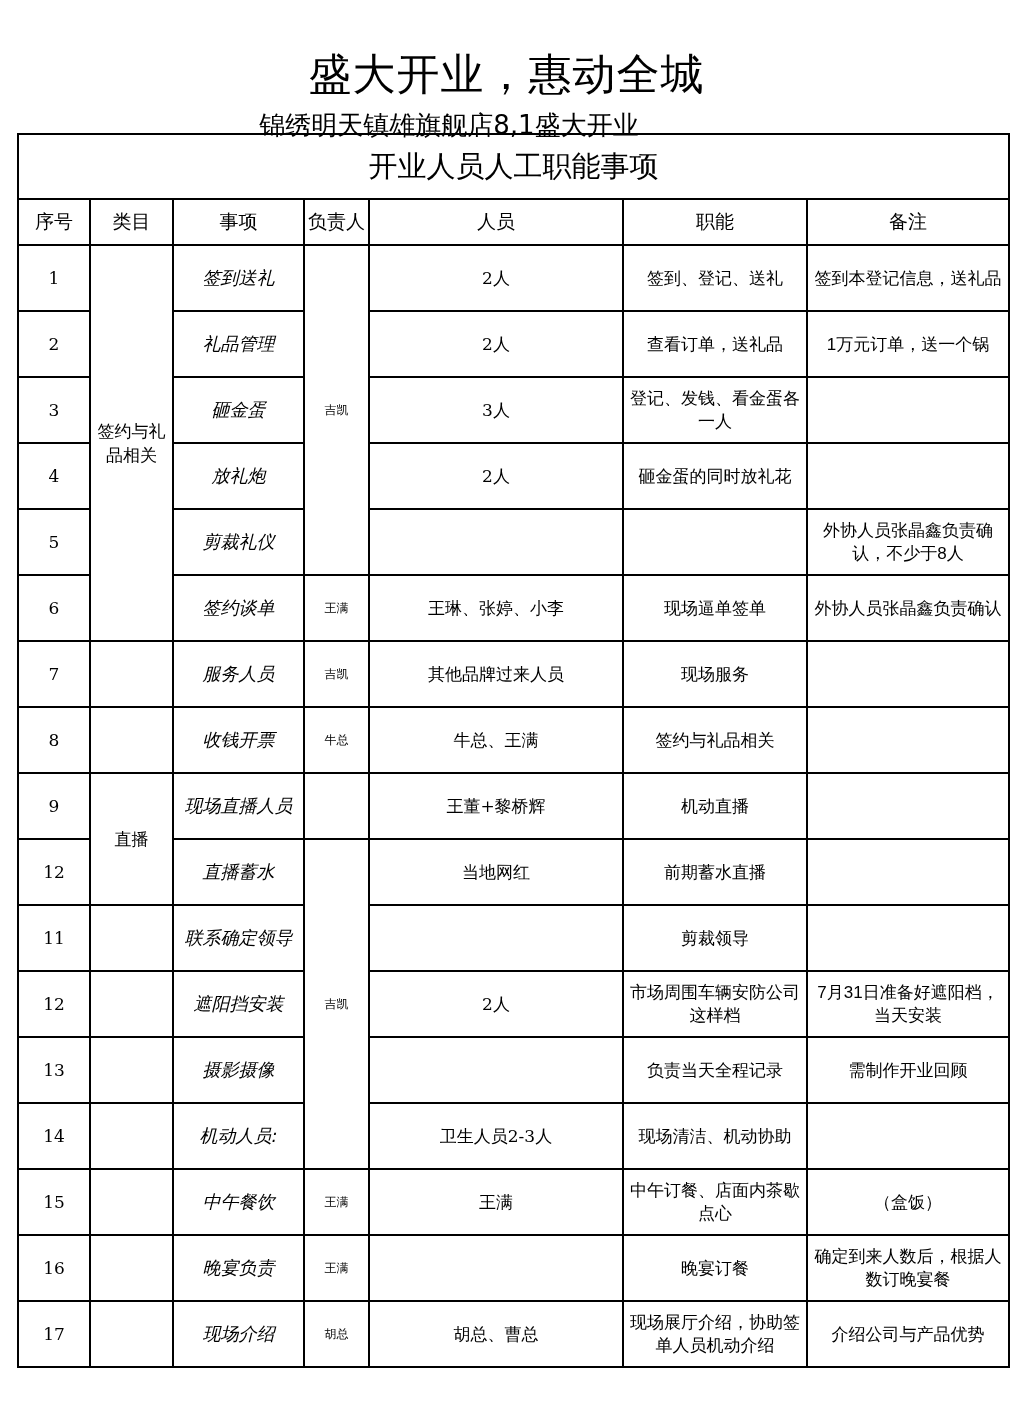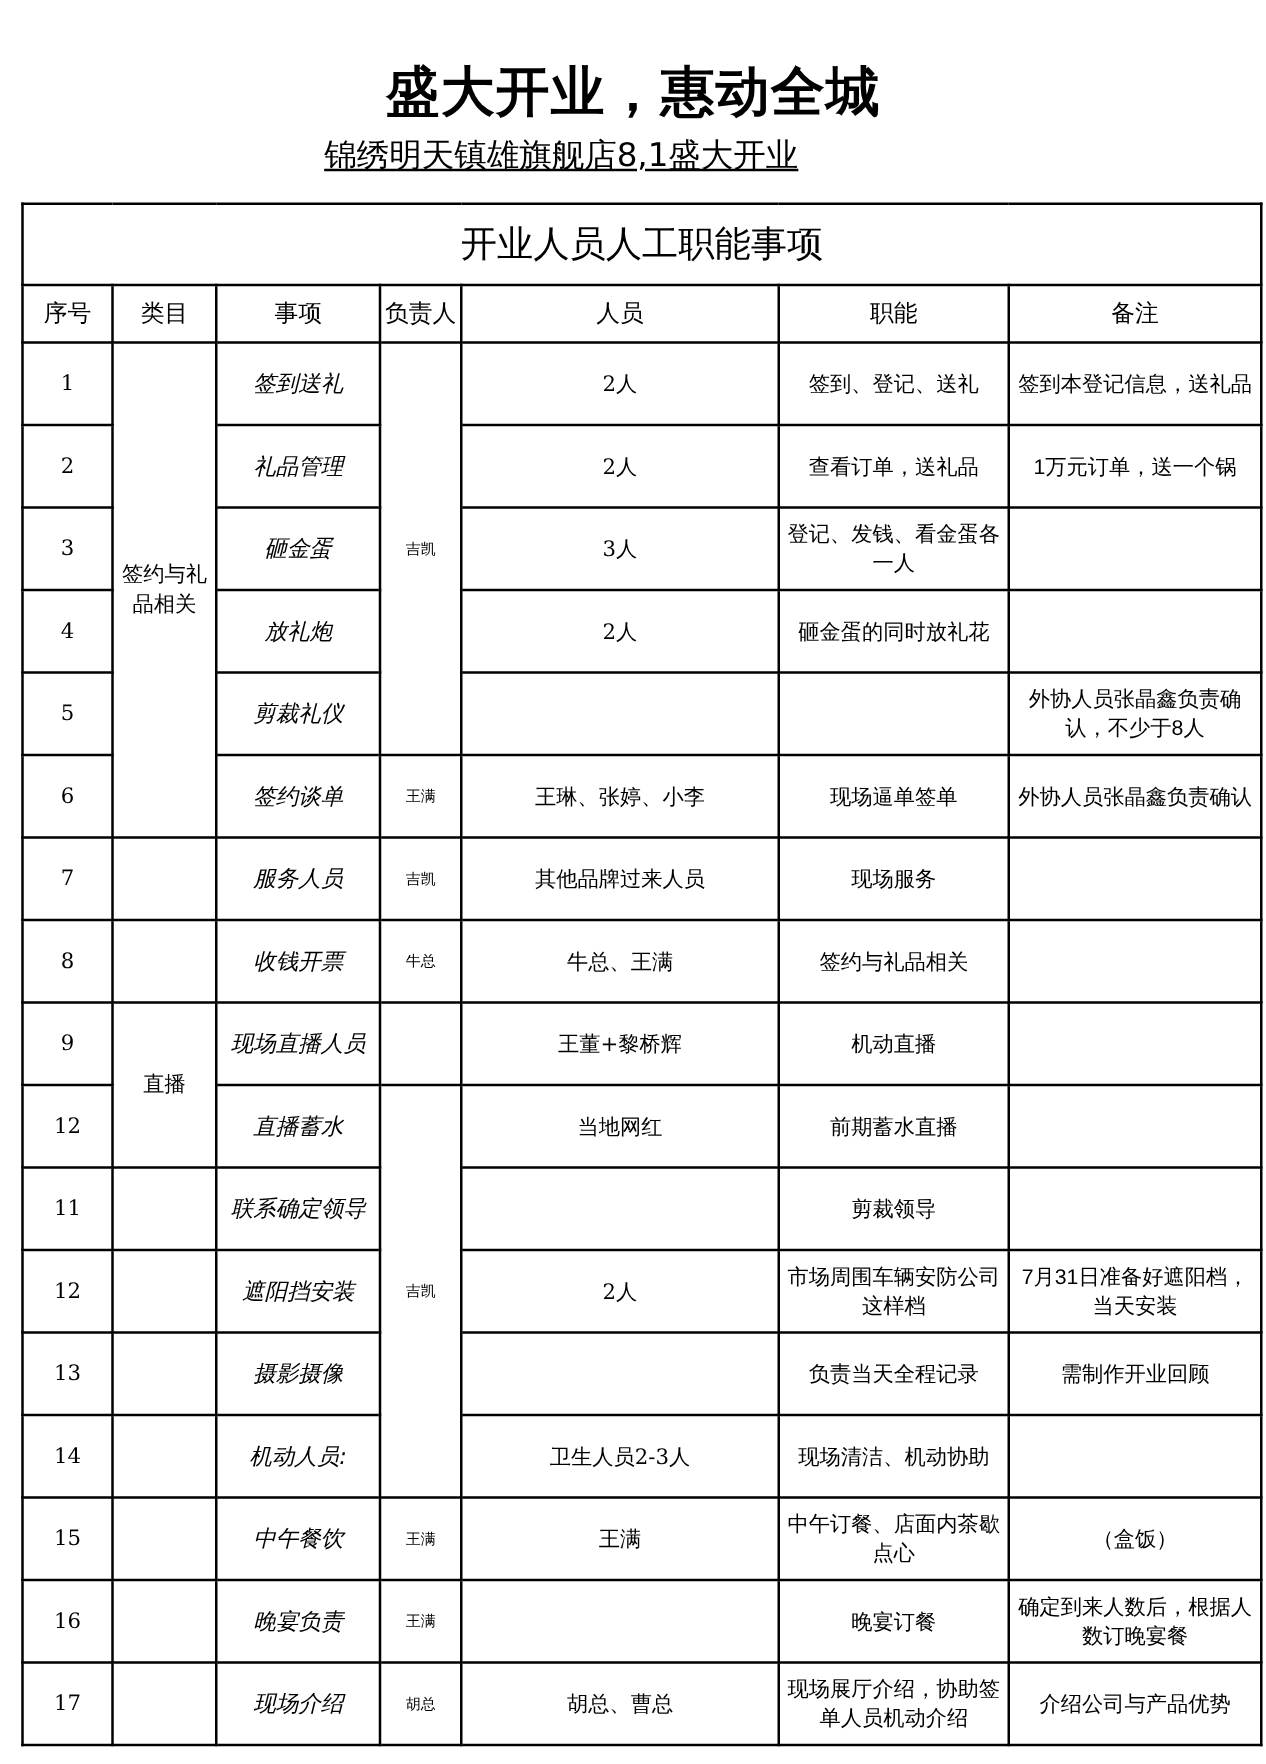--- a/index.html
+++ b/index.html
@@ -1,26 +1,26 @@
 <!DOCTYPE html>
 <html><head>
 <meta charset="utf-8">
 <style>
   html, body { margin:0; padding:0; background:#ffffff; }
   body { width:1013px; height:1411px; position:relative; overflow:hidden; color:#000; }
   .title-main {
     position:absolute; left:0; top:44px; width:1013px; text-align:center;
-    font-family:"DejaVu Sans", sans-serif; font-size:43px; line-height:60px; font-weight:bold; letter-spacing:1px;
+    font-family:"DejaVu Sans", sans-serif; font-size:43px; line-height:60px; font-weight:normal; letter-spacing:1px;
   }
   .title-sub {
     position:absolute; left:0; top:106px; width:898px; text-align:center;
-    font-family:"DejaVu Sans", sans-serif; font-size:26px; line-height:38px;text-decoration:underline;
+    font-family:"DejaVu Sans", sans-serif; font-size:26px; line-height:38px;
   }
   table.sheet {
-    position:absolute; left:17px; top:162px; width:991px;
+    position:absolute; left:17px; top:133px; width:991px;
     border-collapse:collapse; table-layout:fixed;
   }
   table.sheet td, table.sheet th {
     border:2.5px solid #000; padding:0 3px; text-align:center; vertical-align:middle;
     overflow:hidden;
   }
   .caption-cell {
     height:63px; font-family:"DejaVu Sans", sans-serif; font-size:29px; font-weight:normal;
   }
   .hdr th {

